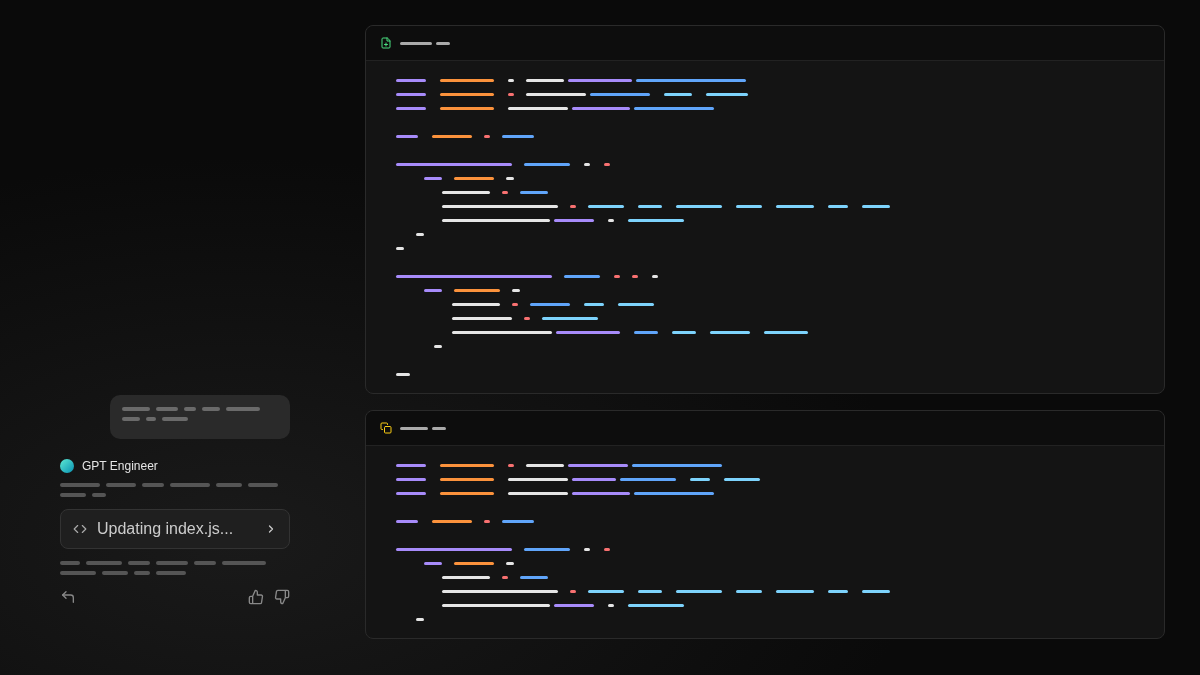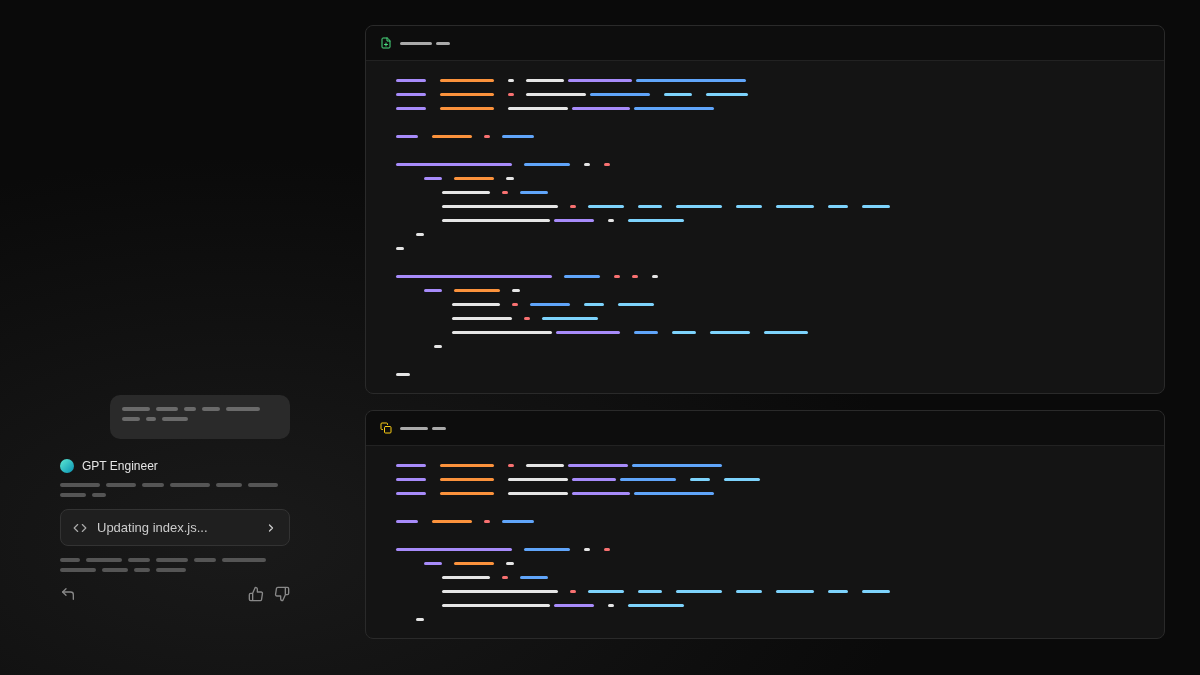--- a/index.html
+++ b/index.html
@@ -64,21 +64,21 @@
   border: 1px solid #333;
   border-radius: 8px;
   padding: 10px 12px;
   display: flex;
   align-items: center;
   gap: 10px;
   margin: 12px 0;
   cursor: pointer;
 }
 .action-card .label {
-  font-size: 13px;
+  font-size: 16px;
   color: #ccc;
   flex: 1;
 }
 
 .bottom-actions {
   display: flex;
   justify-content: space-between;
   margin-top: 14px;
 }
 .icon-btn {

